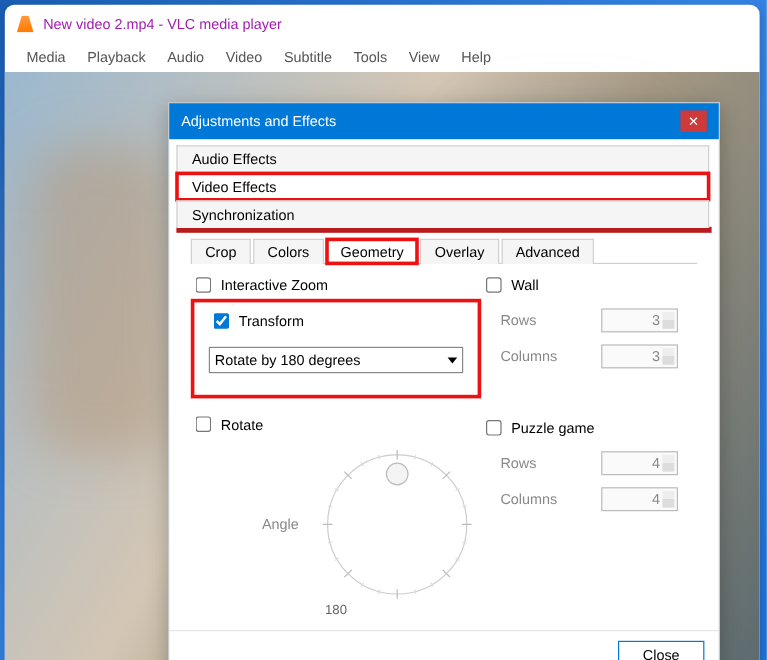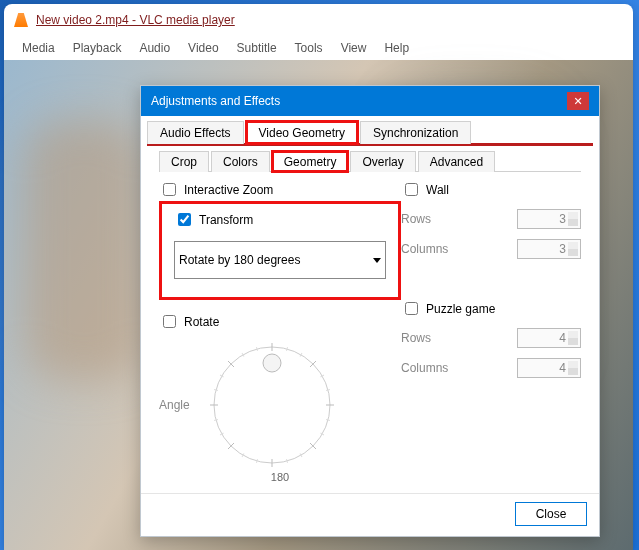--- a/index.html
+++ b/index.html
@@ -1,52 +1,52 @@
 <!DOCTYPE html>
 <html><head>
 <meta charset="utf-8">
 <style>
   * { box-sizing: border-box; font-family: "Segoe UI", Tahoma, sans-serif; }
   body { margin: 0; width: 639px; height: 550px; background: linear-gradient(135deg,#1a5fb4,#3584e4,#1c71d8); overflow: hidden; position: relative; }
   .win { position:absolute; top:4px; left:4px; right:6px; bottom:0; background:#fff; border-top-left-radius:8px; border-top-right-radius:8px; display:flex; flex-direction:column; box-shadow:0 2px 8px rgba(0,0,0,.2); }
-  .titlebar { height:30px; display:flex; align-items:center; padding:16px 10px; font-size:12px; color:#7f1d1d;text-decoration:underline; }
+  .titlebar { height:30px; display:flex; align-items:center; padding:16px 10px; font-size:12px; color:#a21caf; }
   .vlc-icon { width:14px; height:14px; background:linear-gradient(#ff9a3c,#ff7b00); clip-path:polygon(30% 0,70% 0,100% 100%,0 100%); margin-right:8px; }
   .menubar { height:24px; display:flex; gap:18px; padding:0 18px; font-size:12px; color:#555; align-items:center; }
   .video-area { flex:1; position:relative; background:linear-gradient(120deg,#9bb8ce 0%,#d4c6b4 40%,#a49882 60%,#5d6b6f 100%); }
   .blur1 { position:absolute; left:20px; top:60px; width:120px; height:260px; background:rgba(180,150,120,.5); filter:blur(20px); border-radius:40px; }
   .blur2 { position:absolute; right:80px; top:40px; width:160px; height:300px; background:rgba(120,140,150,.4); filter:blur(25px); border-radius:40px; }
 
   .dialog { position:absolute; left:140px; top:85px; width:460px; background:#fff; border:1px solid #c0c8d0; box-shadow:0 4px 16px rgba(0,0,0,.25); }
   .dlg-title { background:#0078d7; color:#fff; font-size:12px; padding:6px 10px; display:flex; justify-content:space-between; align-items:center; }
   .close-x { width:22px; height:18px; background:#ce3939; color:#fff; font-size:11px; display:flex; align-items:center; justify-content:center; cursor:pointer; }
-  .tabrow { display:flex; border-bottom:3px solid #b91c1c; margin:4px 6px 0; }
+  .tabrow { display:flex; border-bottom:5px solid #b91c1c; margin:4px 6px 0;flex-direction:column; }
   .tab { padding:4px 12px; font-size:12px; border:1px solid #d0d0d0; border-bottom:none; background:#f5f5f5; margin-right:2px; cursor:pointer; position:relative; top:1px; }
   .tab.active { background:#fff; }
   .hl-red { outline:3px solid #e11; outline-offset:-2px; }
   .subtabrow { display:flex; border-bottom:1px solid #d0d0d0; margin:4px 18px 0; }
   .subtab { padding:3px 11px; font-size:12px; border:1px solid #d0d0d0; border-bottom:none; background:#f5f5f5; margin-right:2px; cursor:pointer; position:relative; top:1px; }
   .subtab.active { background:#fff; }
 
   .panel { padding:8px 18px 4px; display:flex; font-size:12px; }
   .col-left { flex:1; }
   .col-right { width:180px; }
   .group { border:1px solid #d0d0d0; padding:8px 10px 10px; margin-top:6px; position:relative; }
   .chk { display:flex; align-items:center; gap:5px; font-size:12px; margin-bottom:4px; }
   .chk input { width:13px; height:13px; accent-color:#0078d7; }
   .transform-box { border:3px solid #e11; padding:6px 12px 18px; margin-top:-2px; }
-  .select { margin-top:12px; width:100%; height:38px; font-size:12px; border:1px solid #888; padding:0 4px; display:flex; align-items:center; justify-content:space-between; background:#fff; cursor:pointer; }
+  .select { margin-top:12px; width:100%; height:22px; font-size:12px; border:1px solid #888; padding:0 4px; display:flex; align-items:center; justify-content:space-between; background:#fff; cursor:pointer; }
   .caret { width:0; height:0; border-left:4px solid transparent; border-right:4px solid transparent; border-top:5px solid #000; }
 
   .rotate-box { margin-top:12px; }
-  .dial-wrap { display:flex; align-items:center; gap:12px; margin-top:4px; }
+  .dial-wrap { display:flex; align-items:center; gap:12px; margin-top:4px;justify-content:flex-end; }
   .dial { width:140px; height:140px; position:relative; }
   .dial svg { width:100%; height:100%; }
   .lbl180 { text-align:center; font-size:11px; color:#666; margin-top:-4px; }
 
-  .field-row { display:flex; align-items:center; justify-content:space-between; margin:10px 0; font-size:12px; }
+  .field-row { display:flex; align-items:center; justify-content:space-between; margin:10px 16px; font-size:12px; }
   .spin { width:64px; height:20px; border:1px solid #bbb; display:flex; align-items:center; justify-content:flex-end; padding:0 14px 0 4px; position:relative; background:#fafafa; color:#888; }
   .spin::after { content:""; position:absolute; right:2px; top:2px; bottom:2px; width:10px; background:linear-gradient(#eee 0 50%,#ddd 50% 100%); }
 
   .btnbar { display:flex; justify-content:flex-end; gap:10px; padding:8px 12px 10px; border-top:1px solid #e5e5e5; margin-top:6px; }
   .btn { min-width:72px; height:24px; font-size:12px; border:1px solid #adadad; background:#fff; cursor:pointer; padding:0 14px; }
   .btn.primary { border-color:#0078d7; color:#000000; }
   .btn.disabled { color:#999; }
 
   .grey-lbl { color:#888; }
 </style>
@@ -75,21 +75,21 @@
 </div>
 
 <div class="dialog">
   <div class="dlg-title">
     <span>Adjustments and Effects</span>
     <div class="close-x">✕</div>
   </div>
 
   <div class="tabrow">
     <div class="tab">Audio Effects</div>
-    <div class="tab active hl-red">Video Geometry</div>
+    <div class="tab active hl-red">Video Effects</div>
     <div class="tab">Synchronization</div>
   </div>
 
   <div class="subtabrow">
     <div class="subtab">Crop</div>
     <div class="subtab">Colors</div>
     <div class="subtab active hl-red">Geometry</div>
     <div class="subtab">Overlay</div>
     <div class="subtab">Advanced</div>
   </div>

